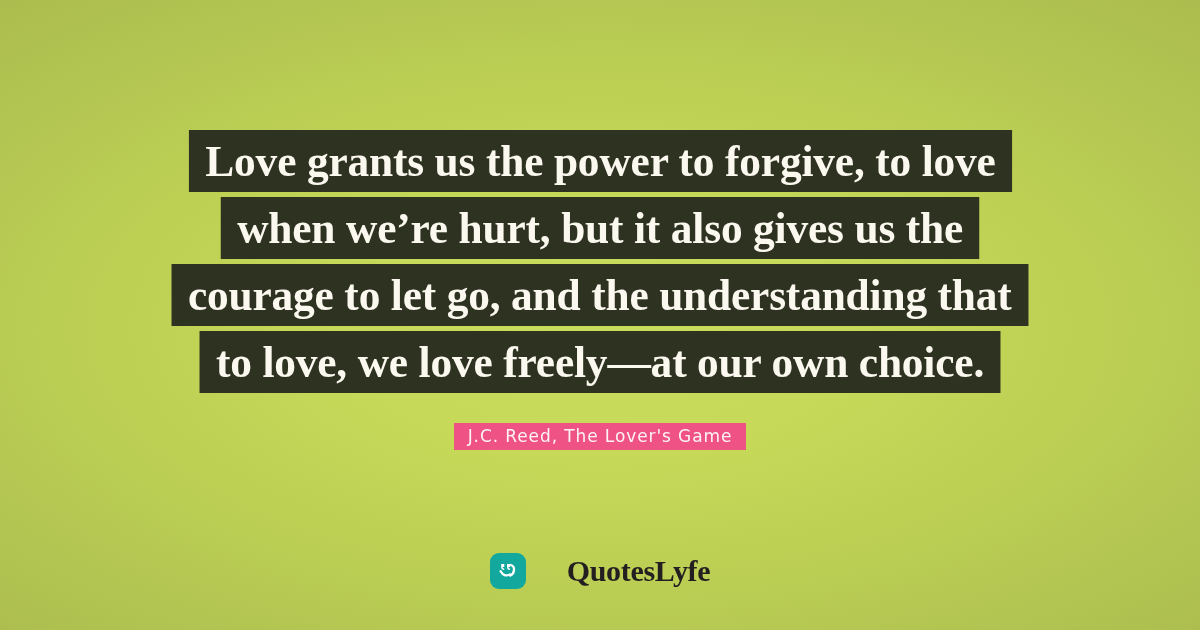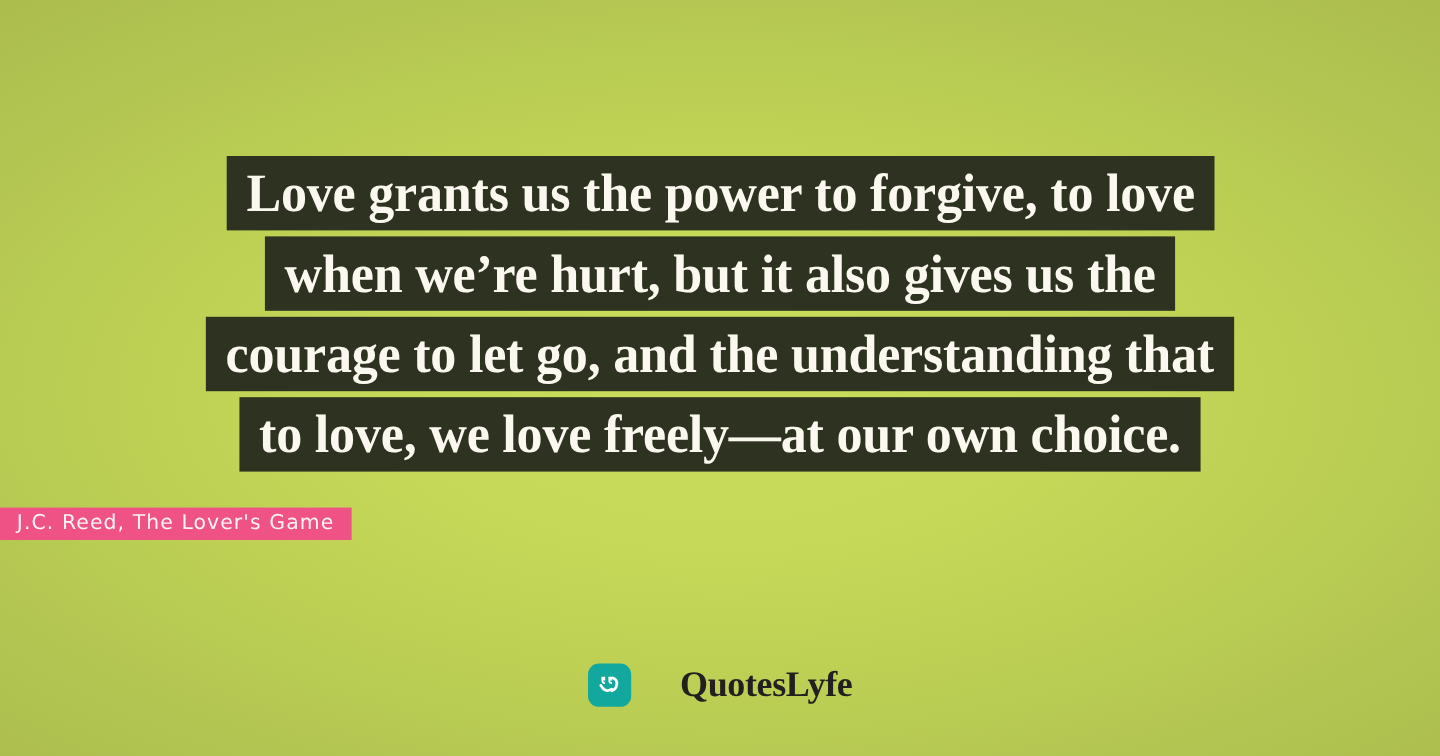--- a/index.html
+++ b/index.html
@@ -57,20 +57,21 @@
     text-rendering:optimizeLegibility;
   }
 
   
   #attribution-wrap {
     position:absolute;
     top:423px;
     left:0;
     right:0;
     display:flex;
+    justify-content:center;
   }
 
   #attribution-badge {
     background:#ef5285;
     color:#fdf3f6;
     font-family:"DejaVu Sans", sans-serif;
     font-size:17px;
     line-height:27px;
     height:27px;
     padding:0 14px;

